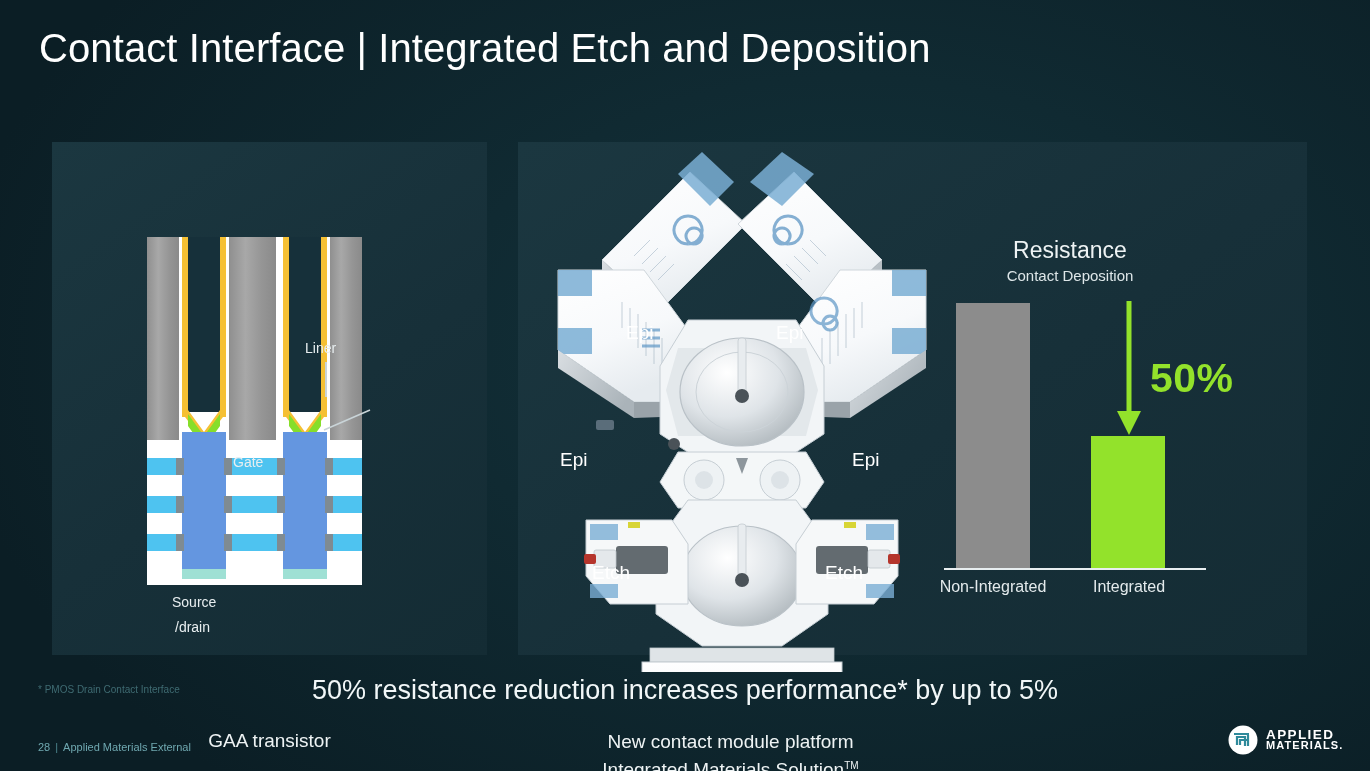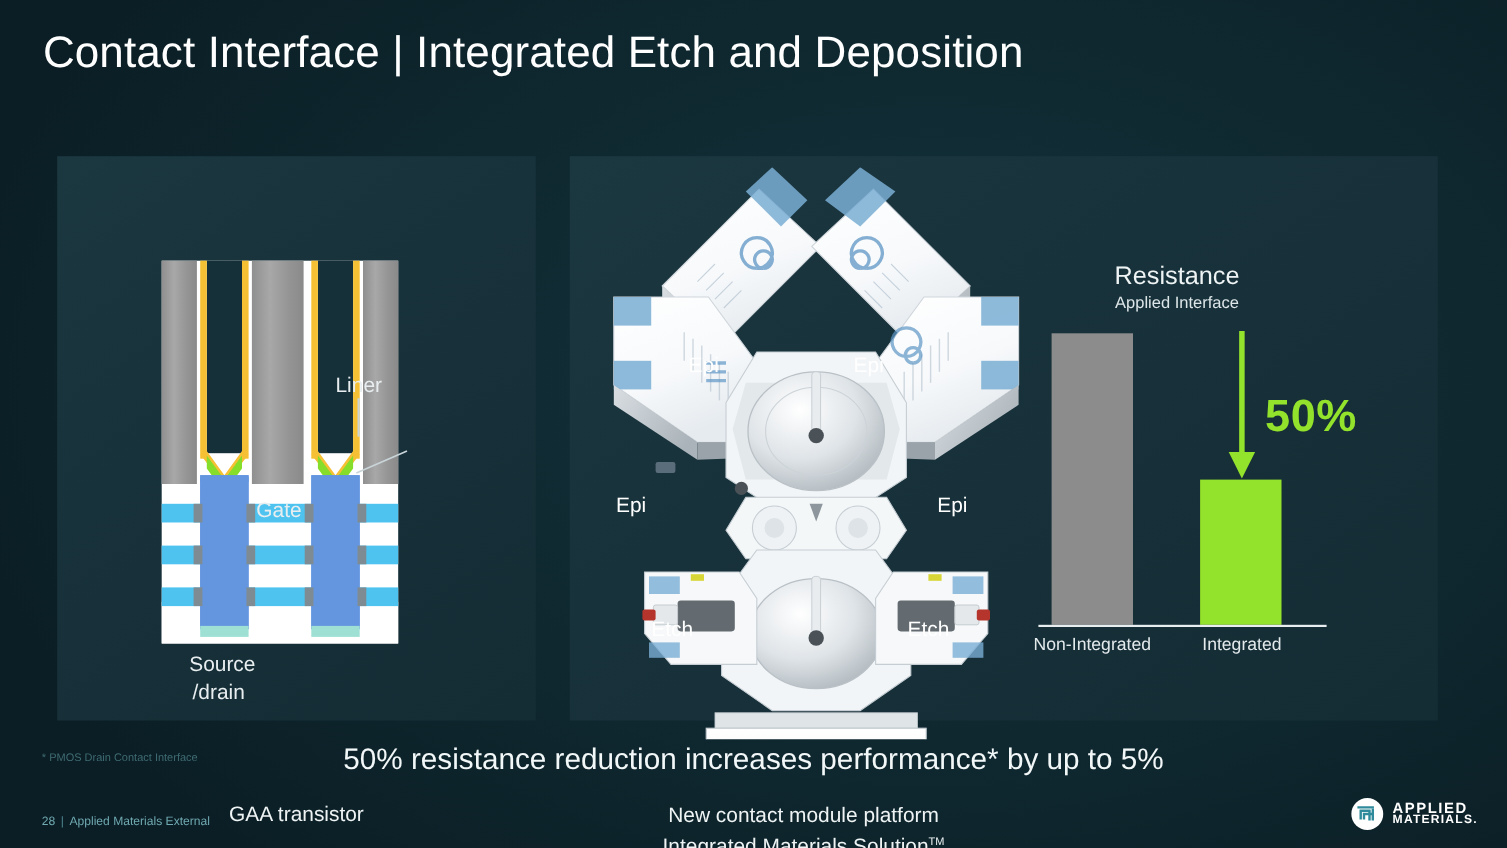--- a/index.html
+++ b/index.html
@@ -26,21 +26,21 @@
   
   .panel{
     position:absolute;
     background:linear-gradient(145deg,#1b3740 0%,#173039 55%,#142c34 100%);
   }
   #panel-left{left:52px;top:142px;width:435px;height:513px;}
   #panel-right{left:518px;top:142px;width:789px;height:513px;}
 
   
   .tr-wrap{position:absolute;left:0;top:0;width:100%;height:100%;}
-  .tr-label{position:absolute;color:#e8eef0;font-size:19px;white-space:nowrap;}
+  .tr-label{position:absolute;color:#e8eef0;font-size:14px;white-space:nowrap;}
   .tr-caption{
     position:absolute;left:0;top:588px;width:435px;text-align:center;
     color:#eef3f4;font-size:19px;
   }
   .lbl-contact{
     position:absolute;left:333px;top:379px;width:130px;
     color:#f7b320;font-weight:bold;font-size:16px;line-height:20px;
   }
   .leader{position:absolute;background:#c9d4d8;}
   #leader-liner{left:273px;top:220px;width:2px;height:35px;}
@@ -329,21 +329,21 @@
     <div class="tool-caption">
       <div>New contact module platform</div>
       <div>
         <span>Integrated Materials Solution</span><sup>TM</sup>
       </div>
     </div>
 
     <div class="chart" style="left:412px;top:95px;width:290px;height:370px;">
 
       <div class="chart-title">Resistance</div>
-      <div class="chart-sub">Applied Interface</div>
+      <div class="chart-sub">Contact Deposition</div>
 
       <div class="bar" style="left:26px;top:66px;width:74px;height:265px;background:#8c8c8c;"></div>
 
       <div class="bar" style="left:161px;top:199px;width:74px;height:132px;background:#93e22b;"></div>
 
       <div class="axis" style="left:14px;top:331px;width:262px;"></div>
 
       <svg style="position:absolute;left:183px;top:62px;" width="32" height="140" viewBox="0 0 32 140">
         <line x1="16" y1="2" x2="16" y2="118" stroke="#93e22b" stroke-width="5"></line>
         <polygon points="4,112 28,112 16,136" fill="#93e22b"></polygon>

